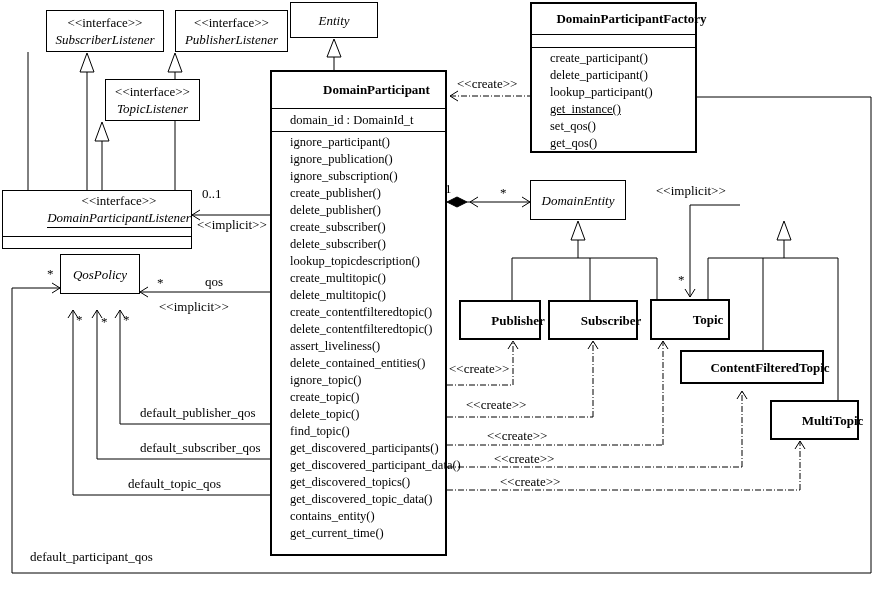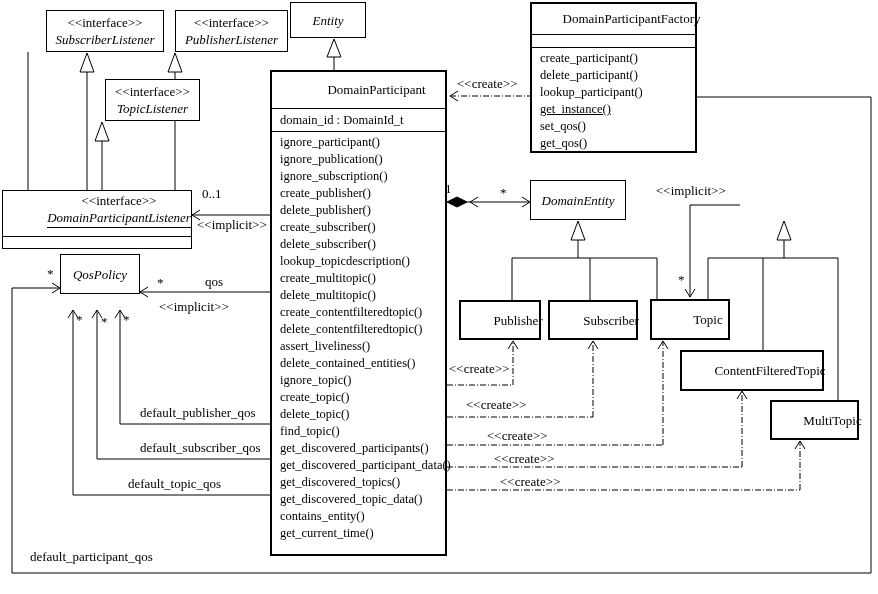--- a/index.html
+++ b/index.html
@@ -3,28 +3,28 @@
 <meta charset="utf-8">
 <style>
   html,body{margin:0;padding:0;background:#fff;}
   #diagram{position:relative;width:878px;height:594px;background:#fff;
     font-family:"Liberation Serif","DejaVu Serif",serif;color:#000;overflow:hidden;}
   .wires{position:absolute;left:0;top:0;z-index:0;}
   .box{position:absolute;border:1px solid #000;background:#fff;box-sizing:border-box;z-index:1;}
   .thick{border-width:2px;}
   .ctr{display:flex;align-items:center;justify-content:center;text-align:center;}
   .col{display:flex;flex-direction:column;align-items:center;justify-content:center;text-align:center;margin-left:44px;}
-  .b{font-weight:normal;padding-left:36px;}
+  .b{font-weight:bold;padding-left:36px;}
   .it{font-style:italic;}
   .st{font-size:13px;line-height:17px;}
   .nm{font-size:13px;line-height:17px;}
   .hdr{border-bottom:1px solid #000;font-size:13px;}
   .sep{border-bottom:1px solid #000;}
   .attrs .m-row{height:22px;line-height:22px;}
-  .m-row{font-size:12.5px;height:17px;line-height:17px;padding-left:8px;white-space:nowrap;}
+  .m-row{font-size:12.5px;height:17px;line-height:17px;padding-left:18px;white-space:nowrap;}
   .methods{padding-top:2px;}
   .lbl{position:absolute;z-index:2;font-size:13px;line-height:14px;white-space:nowrap;}
 </style>
 </head>
 <body>
 
 <div id="diagram">
 
   <svg class="wires" width="878" height="594" viewBox="0 0 878 594">
     <g stroke="#000" stroke-width="1" fill="none">
@@ -133,21 +133,21 @@
   </div>
   <div class="box col" style="left:131px;top:10px;width:113px;height:42px">
     <div class="st">&lt;&lt;interface&gt;&gt;</div>
     <div class="nm it">PublisherListener</div>
   </div>
   <div class="box col" style="left:61px;top:79px;width:95px;height:42px">
     <div class="st">&lt;&lt;interface&gt;&gt;</div>
     <div class="nm it">TopicListener</div>
   </div>
 
-  <div class="box ctr" style="left:290px;top:2px;width:76px;height:36px">
+  <div class="box ctr" style="left:290px;top:2px;width:88px;height:36px">
     <span class="nm it">Entity</span>
   </div>
 
   <div class="box thick" style="left:530px;top:2px;width:167px;height:151px">
     <div class="hdr b ctr" style="height:30px">DomainParticipantFactory</div>
     <div class="sep" style="height:12px"></div>
     <div class="methods">
         <div class="m-row">create_participant()</div>
         <div class="m-row">delete_participant()</div>
         <div class="m-row">lookup_participant()</div>
@@ -209,21 +209,21 @@
 
   <div class="box thick ctr" style="left:459px;top:300px;width:82px;height:40px">
     <span class="nm b">Publisher</span>
   </div>
   <div class="box thick ctr" style="left:548px;top:300px;width:90px;height:40px">
     <span class="nm b">Subscriber</span>
   </div>
   <div class="box thick ctr" style="left:650px;top:299px;width:80px;height:41px">
     <span class="nm b">Topic</span>
   </div>
-  <div class="box thick ctr" style="left:680px;top:350px;width:144px;height:41px">
+  <div class="box thick ctr" style="left:680px;top:350px;width:144px;height:34px">
     <span class="nm b">ContentFilteredTopic</span>
   </div>
   <div class="box thick ctr" style="left:770px;top:400px;width:89px;height:40px">
     <span class="nm b">MultiTopic</span>
   </div>
 
   <span class="lbl" style="left:457px;top:77px">&lt;&lt;create&gt;&gt;</span>
   <span class="lbl" style="left:449px;top:362px">&lt;&lt;create&gt;&gt;</span>
   <span class="lbl" style="left:466px;top:398px">&lt;&lt;create&gt;&gt;</span>
   <span class="lbl" style="left:487px;top:429px">&lt;&lt;create&gt;&gt;</span>

